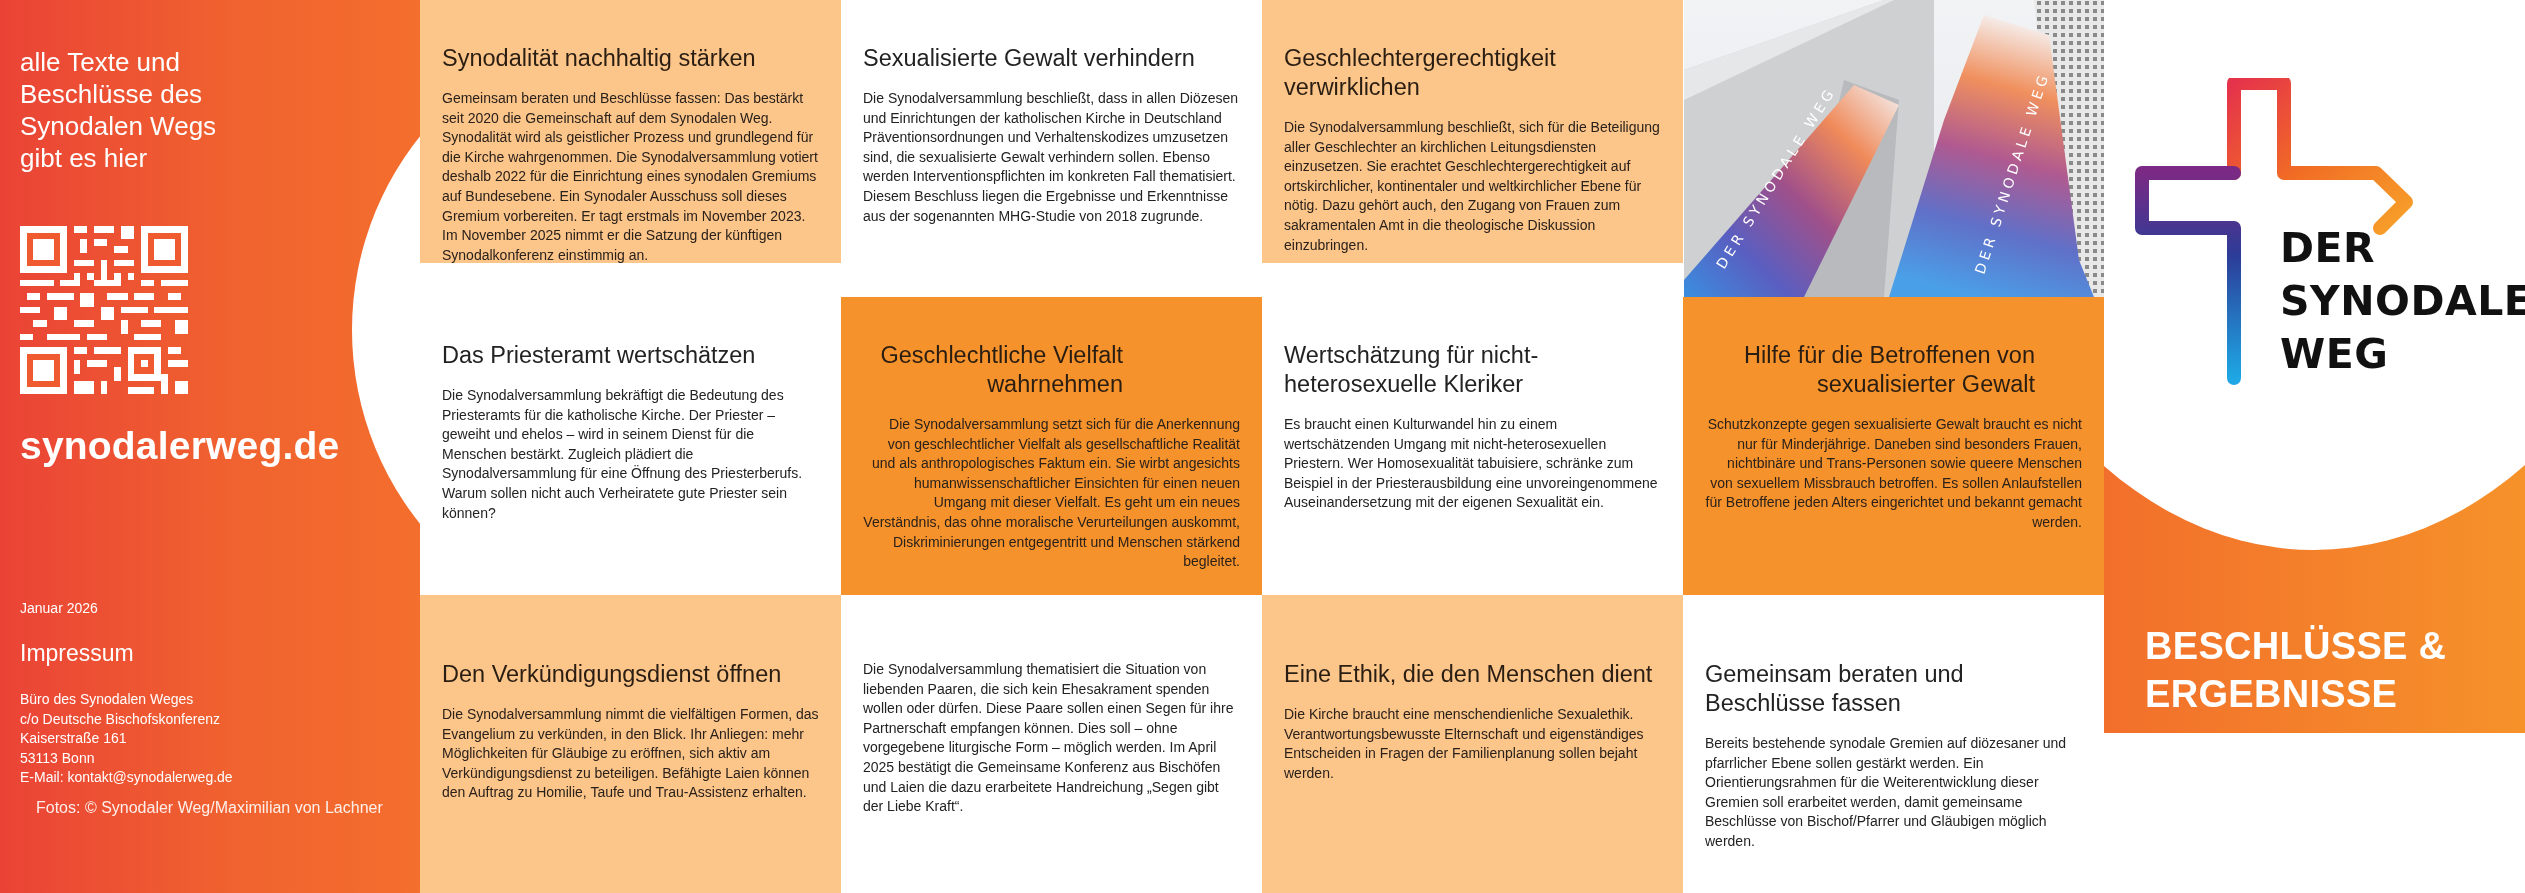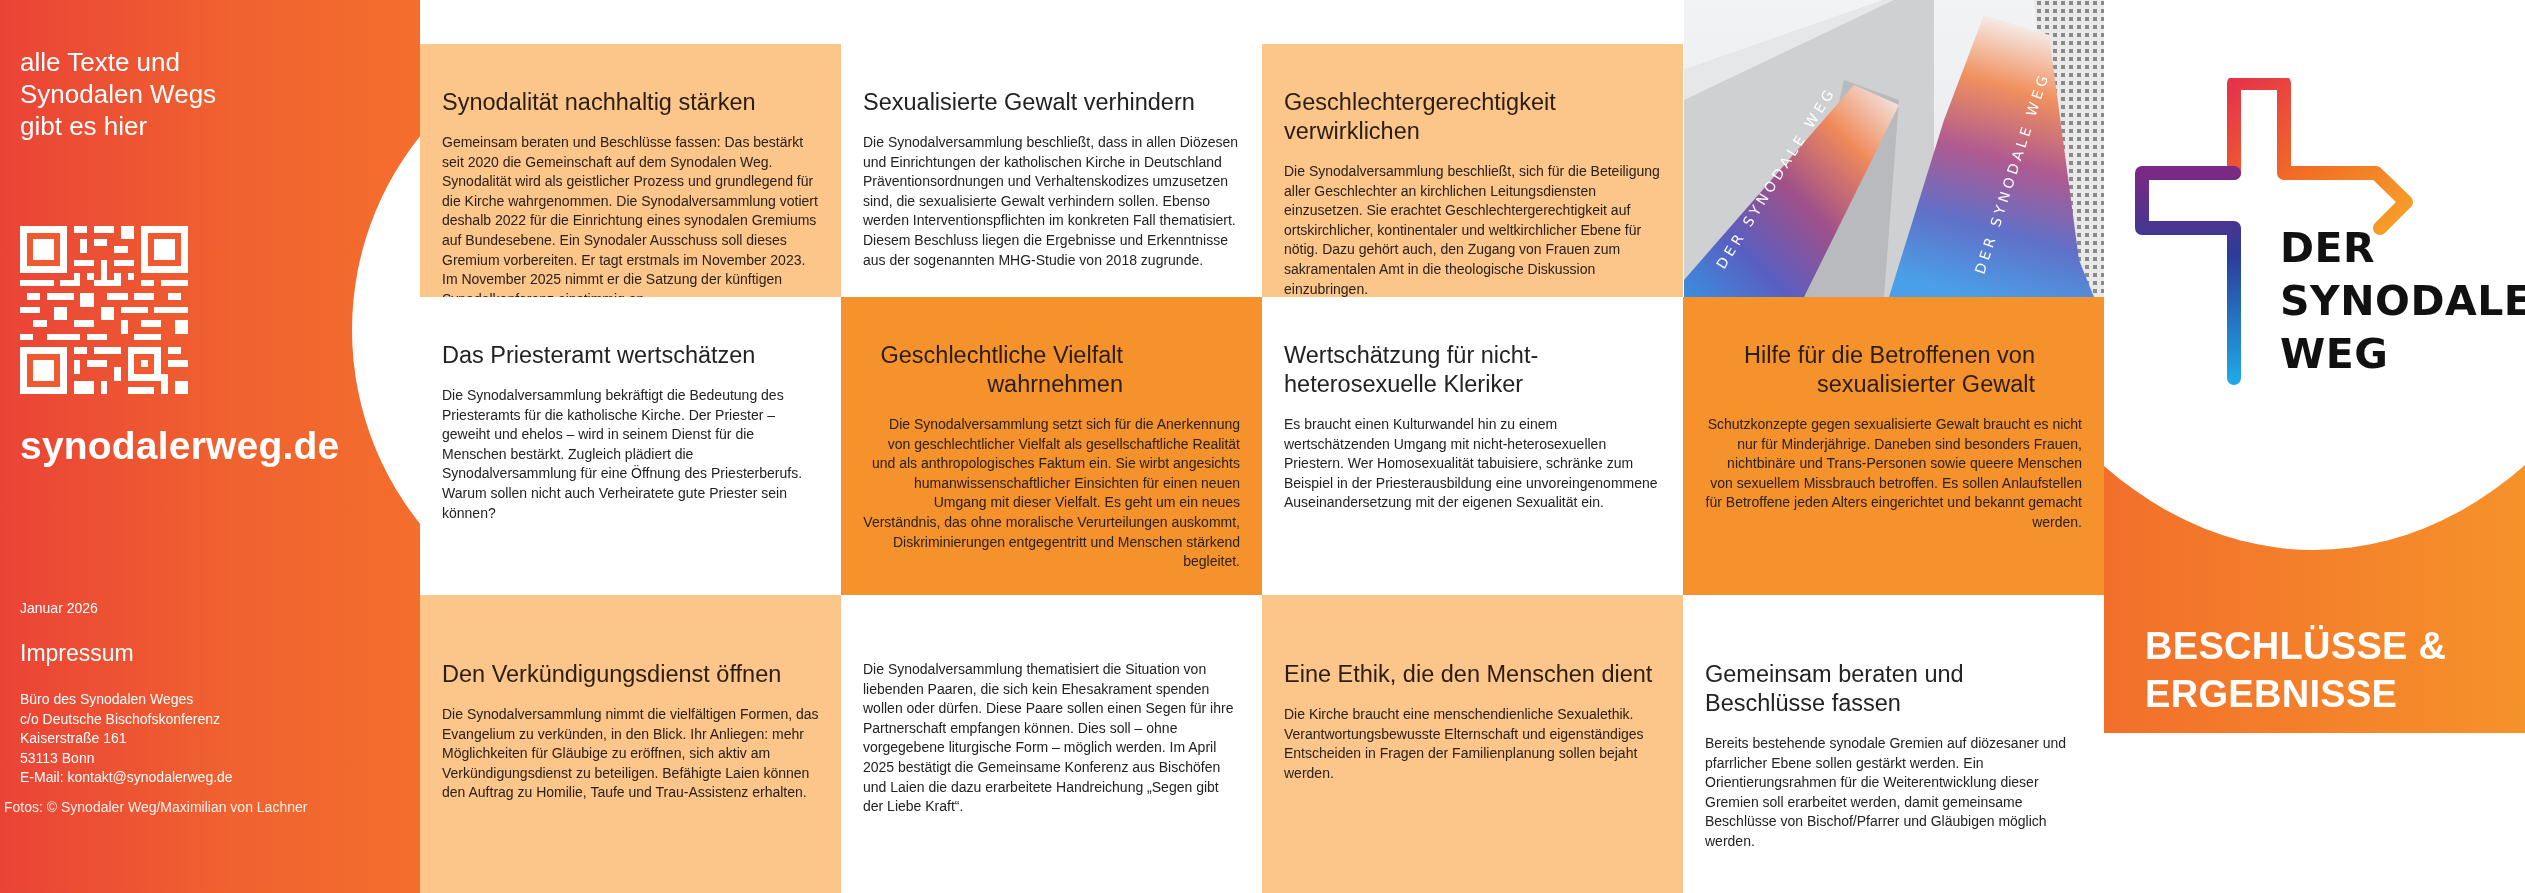--- a/index.html
+++ b/index.html
@@ -15,33 +15,33 @@
   .left-circle {
     position: absolute; left: 352px; top: 20px; width: 620px; height: 620px;
     border-radius: 50%; background: #fff;
   }
   .left-tagline { position: absolute; left: 20px; top: 46px; font-size: 26px; line-height: 32px; font-weight: 400; width: 320px; }
   .qr { position: absolute; left: 20px; top: 226px; width: 168px; height: 168px; }
   .site { position: absolute; left: 20px; top: 424px; font-size: 39px; font-weight: 700; letter-spacing: 0.2px; }
   .date { position: absolute; left: 20px; top: 600px; font-size: 14px; }
   .imprint-title { position: absolute; left: 20px; top: 640px; font-size: 23px; }
   .imprint-lines { position: absolute; left: 20px; top: 690px; font-size: 14px; line-height: 19.5px; }
-  .photo-credit { position: absolute; left: 4px; top: 799px; font-size: 14px; opacity: 0.9; }
+  .photo-credit { position: absolute; left: 36px; top: 799px; font-size: 16px; opacity: 0.9; }
 
   
   .grid { position: absolute; left: 420px; top: 0; width: 1684px; height: 893px; }
   .cell { position: absolute; width: 421px; padding: 44px 22px 0 22px; color: #2a211b; }
   .cell h2 { font-size: 23.5px; font-weight: 400; line-height: 29px; margin-bottom: 16px; color: #2a1d12; }
   .cell p { font-size: 14px; line-height: 19.6px; }
   .c-light { background: #fcc58a; }
   .c-white { background: #ffffff; }
   .c-orange { background: #f6922b; text-align: right; }
   .c-white h2, .c-white p { color: #222; }
 
-  .r1 { top: 0; height: 263px; margin-top: 44px; }
+  .r1 { top: 0; height: 263px; }
   .r2 { top: 297px; height: 298px; padding-top: 44px; }
   .r3 { top: 595px; height: 298px; padding-top: 65px; }
 
   .col1 { left: 0; } .col2 { left: 421px; } .col3 { left: 842px; } .col4 { left: 1263px; }
 
   .photo { position: absolute; left: 1264px; top: 0; width: 420px; height: 297px; overflow: hidden; background: #dcdcdc; }
 
   
   .right-panel {
     position: absolute; left: 2104px; top: 0; width: 421px; height: 733px;
@@ -56,20 +56,21 @@
   .logo-text { position: absolute; left: 176px; top: 222px; font-family: "DejaVu Sans", sans-serif; font-weight: 700; font-size: 41px; line-height: 53px; color: #111; letter-spacing: 0.5px; }
   .right-title { position: absolute; left: 41px; top: 622px; color: #fff; font-weight: 700; font-size: 38px; line-height: 48px; letter-spacing: 0.3px; }
 </style>
 </head>
 <body>
 
 <div class="left-panel">
   <div class="left-circle"></div>
   <div class="left-tagline">
     <div>alle Texte und</div>
+    <div>Beschlüsse des</div>
     <div>Synodalen Wegs</div>
     <div>gibt es hier</div>
   </div>
   <svg class="qr" viewBox="0 0 25 25" shape-rendering="crispEdges">
     <g fill="#fff">
       <rect x="0" y="0" width="7" height="7"></rect>
         <rect x="1" y="1" width="5" height="5" fill="#ef5a31"></rect>
         <rect x="2" y="2" width="3" height="3"></rect>
       <rect x="18" y="0" width="7" height="7"></rect>
         <rect x="19" y="1" width="5" height="5" fill="#ef5a31"></rect>

